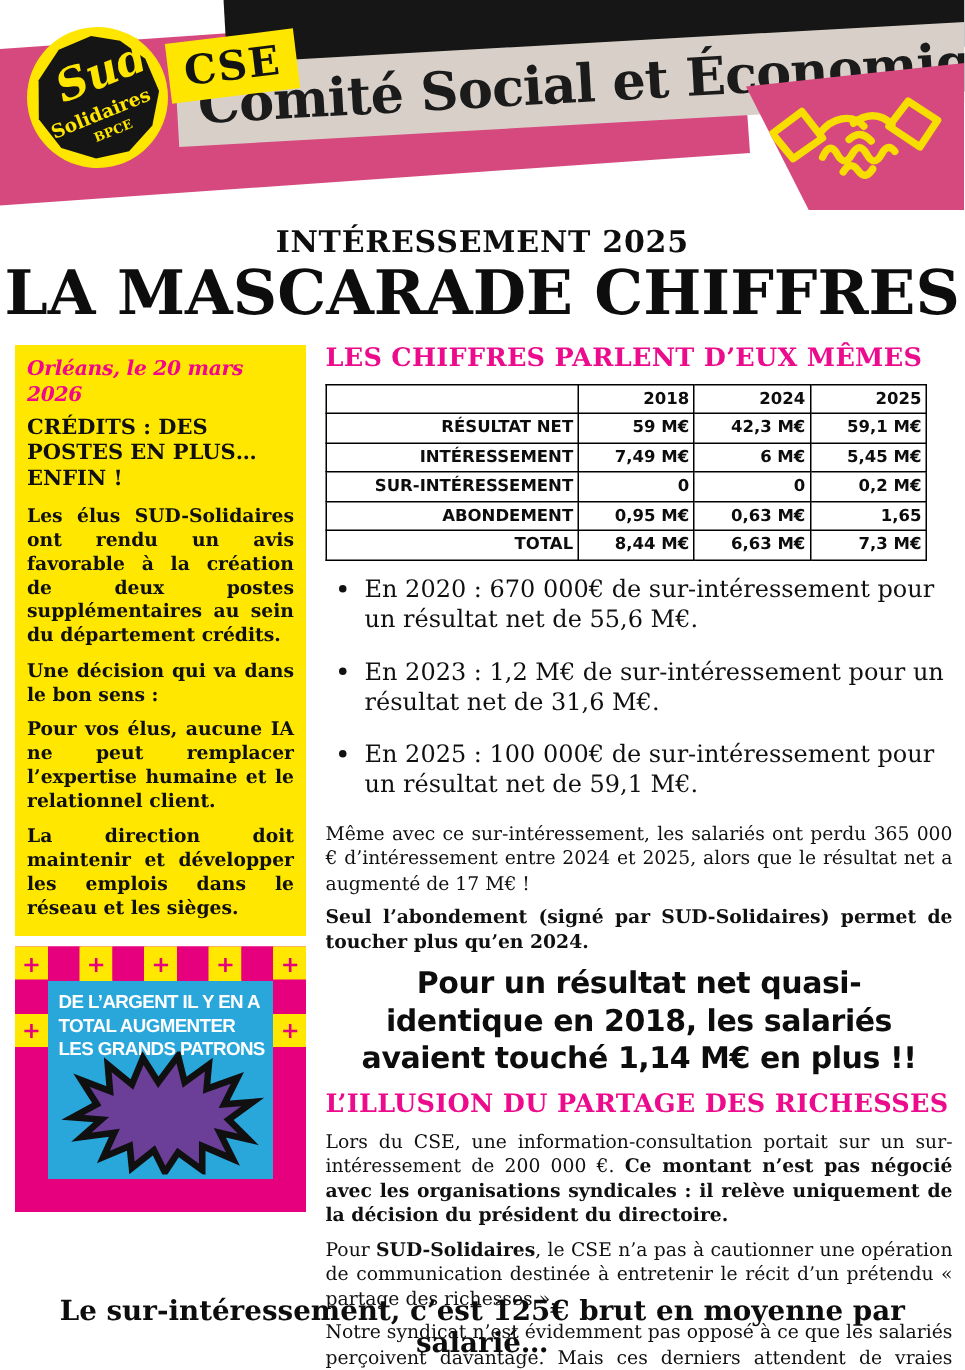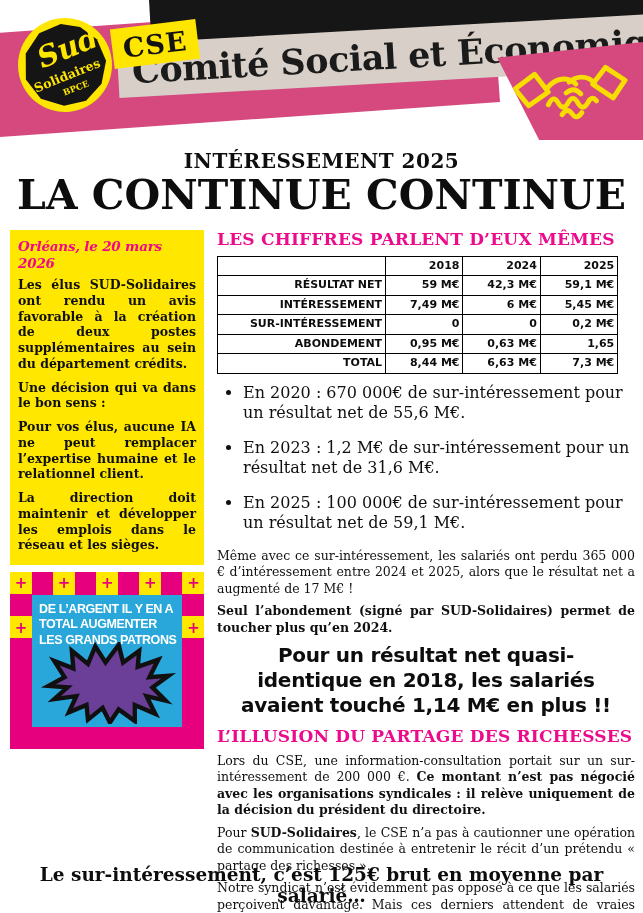--- a/index.html
+++ b/index.html
@@ -108,28 +108,29 @@
           <path d="M38 52 q5 -11 10 -2 q5 9 10 0 q5 -9 10 0 q5 9 10 0 q4 -8 9 -2"></path>
           <path d="M52 62 q5 -8 10 -1 q5 7 10 -1"></path>
           <path d="M56 40 q8 -7 15 1"></path>
         </g>
       </svg>
     </div>
   </header>
 
   <div class="masthead">
     <div class="kicker">INTÉRESSEMENT 2025</div>
-    <h1>LA CONTINUE CONTINUE</h1>
+    <h1>LA MASCARADE CHIFFRES</h1>
   </div>
 
   <div class="cols">
 
     <aside class="side">
       <div class="yellow-box">
         <p class="date">Orléans, le 20 mars 2026</p>
+        <p class="side-h">CRÉDITS : DES POSTES EN PLUS… ENFIN !</p>
         <p>Les élus SUD-Solidaires ont rendu un avis favorable à la création de deux postes supplémentaires au sein du département crédits.</p>
         <p>Une décision qui va dans le bon sens :</p>
         <p>Pour vos élus, aucune IA ne peut remplacer l’expertise humaine et le relationnel client.</p>
         <p>La direction doit maintenir et développer les emplois dans le réseau et les sièges.</p>
       </div>
 
       <div class="poster">
         <div class="poster-inner">
           <div class="poster-lines">
             <div>DE L’ARGENT IL Y EN A</div>

